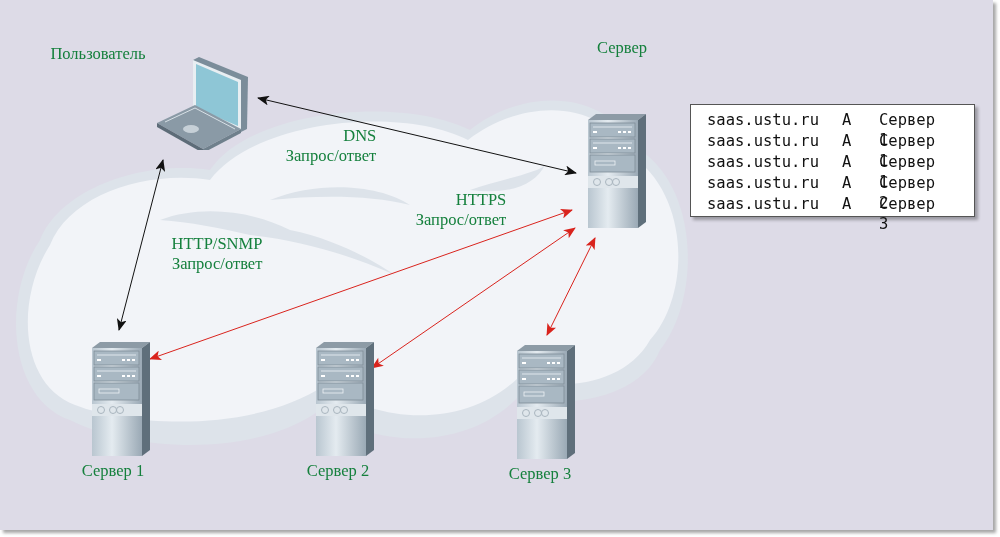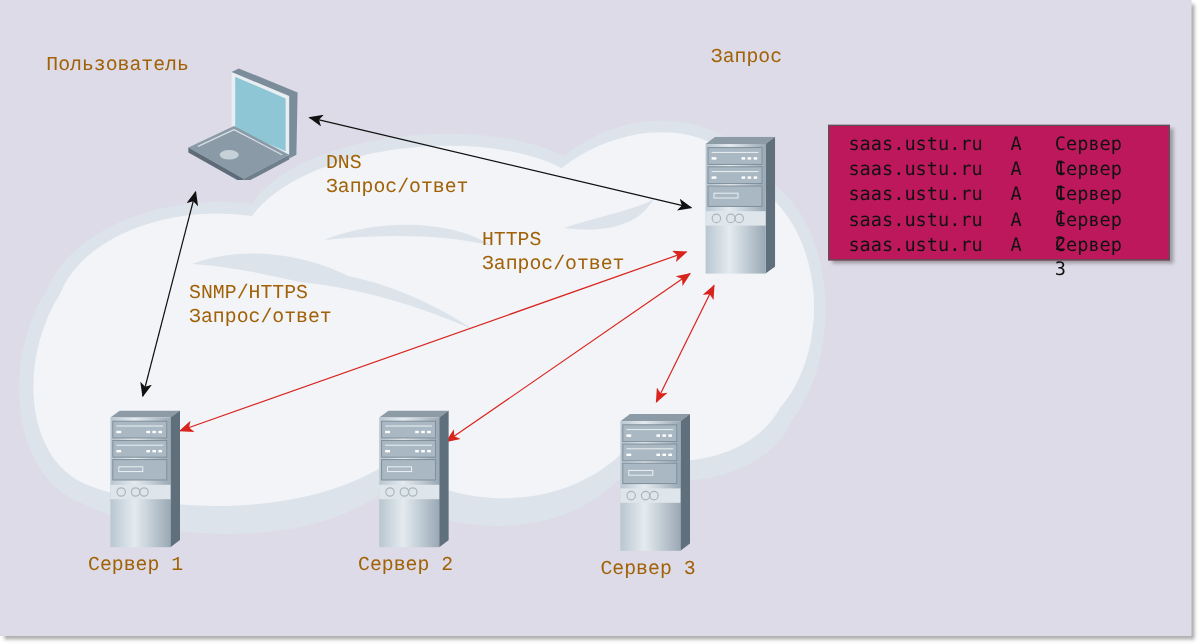--- a/index.html
+++ b/index.html
@@ -1,21 +1,21 @@
 <!DOCTYPE html>
 <html><head>
   <meta charset="utf-8">
   <style>
     html, body { margin: 0; padding: 0; }
     body { width: 1000px; height: 537px; background: #ffffff; position: relative; overflow: hidden; font-family: "DejaVu Serif", serif; }
     #canvas { position: absolute; left: 0; top: 0; width: 993px; height: 530px; background: #dddbe7; box-shadow: 3px 3px 3px rgba(0,0,0,0.35); }
     svg.bg { position: absolute; left: 0; top: 0; }
-    .lbl { position: absolute; font-family: Liberation Mono, monospace; font-size: 16.5px; color: #a16207; text-align: left; line-height: 20px; white-space: nowrap; transform: translateX(-50%); }
+    .lbl { position: absolute; font-family: Liberation Serif, serif; font-size: 16.5px; color: #15803d; text-align: right; line-height: 20px; white-space: nowrap; transform: translateX(-50%); }
     .lbl span { display: block; }
-    .dns-table { position: absolute; left: 690px; top: 104px; width: 283px; height: 111px; background: #be185d; border: 1px solid #555; box-shadow: 3px 3px 3px rgba(0,0,0,0.3); font-family: "DejaVu Sans Mono", monospace; font-size: 15.5px; color: #111; }
+    .dns-table { position: absolute; left: 690px; top: 104px; width: 283px; height: 111px; background: #ffffff; border: 1px solid #555; box-shadow: 3px 3px 3px rgba(0,0,0,0.3); font-family: "DejaVu Sans Mono", monospace; font-size: 15.5px; color: #111; }
     .dns-row { position: absolute; left: 16px; height: 20px; line-height: 20px; }
     .dns-row .c1 { position: absolute; left: 0; }
     .dns-row .c2 { position: absolute; left: 135px; }
     .dns-row .c3 { position: absolute; left: 172px; }
     .server { position: absolute; width: 62px; height: 115px; }
     .laptop { position: absolute; }
   </style>
 </head>
 <body>
 
@@ -151,35 +151,35 @@
   <rect x="11" y="47" width="20" height="4" fill="none" stroke="#eef3f6" stroke-width="0.8"></rect>
   <rect x="4" y="62" width="50" height="12" fill="#dfe6eb"></rect>
   <circle cx="13" cy="68" r="3.5" fill="none" stroke="#aab6bf" stroke-width="1"></circle>
   <circle cx="25" cy="68" r="3.5" fill="none" stroke="#aab6bf" stroke-width="1"></circle>
   <circle cx="32" cy="68" r="3.5" fill="none" stroke="#aab6bf" stroke-width="1"></circle>
     </svg>
 
   <div class="lbl" style="left:98px;top:44px">Пользователь</div>
 
   <div class="lbl" style="left:622px;top:38px">
-    <span>Запрос</span>
+    <span>Сервер</span>
   </div>
 
   <div class="lbl" style="left:331px;top:126px">
     <span>DNS</span>
     <span>Запрос/ответ</span>
   </div>
 
   <div class="lbl" style="left:461px;top:190px">
     <span>HTTPS</span>
     <span>Запрос/ответ</span>
   </div>
 
   <div class="lbl" style="left:217px;top:234px">
-    <span>SNMP/HTTPS</span>
+    <span>HTTP/SNMP</span>
     <span>Запрос/ответ</span>
   </div>
 
   <div class="lbl" style="left:113px;top:461px">Сервер 1</div>
   <div class="lbl" style="left:338px;top:461px">Сервер 2</div>
   <div class="lbl" style="left:540px;top:464px">Сервер 3</div>
 
   <div class="dns-table">
     <div class="dns-row" style="top:5px">
       <span class="c1">saas.ustu.ru</span>

